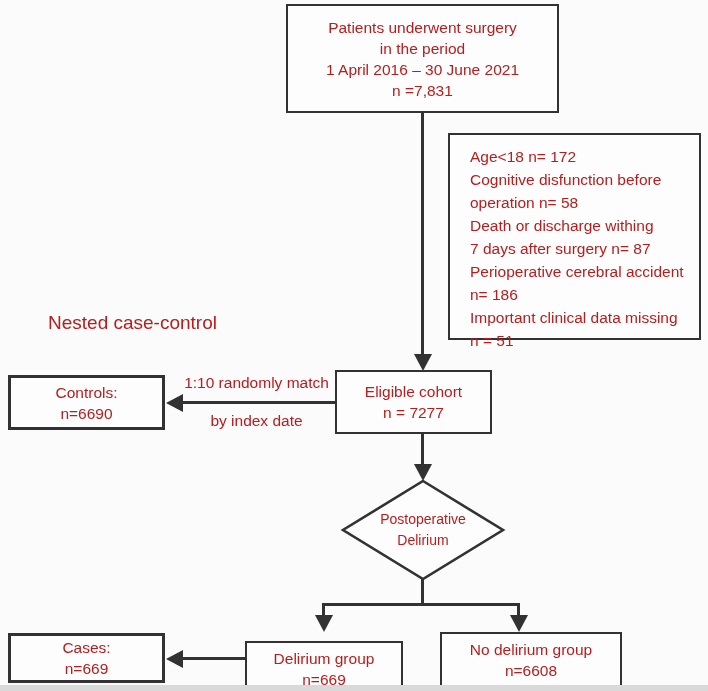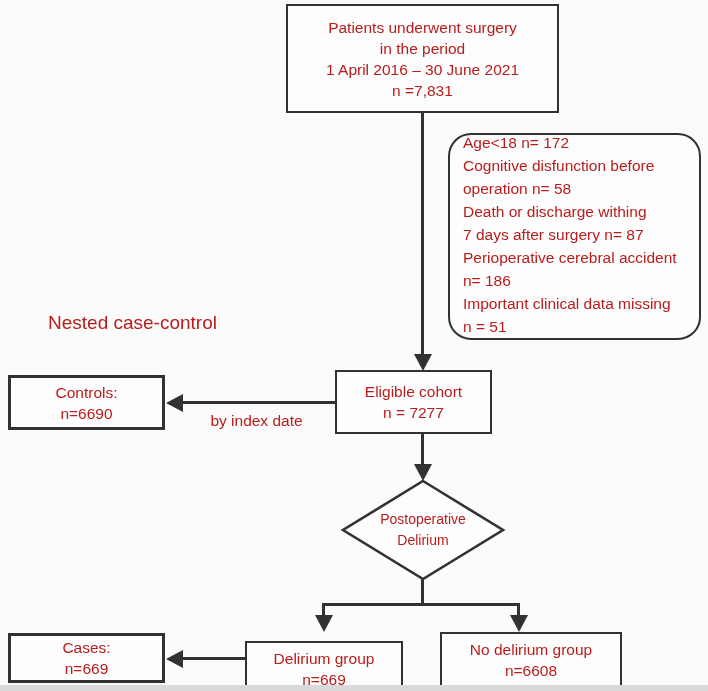--- a/index.html
+++ b/index.html
@@ -8,22 +8,22 @@
     font-family:"Liberation Sans","DejaVu Sans",sans-serif;
     color:#b91c1c;overflow:hidden;
   }
   .box{
     position:absolute;box-sizing:border-box;border:2px solid #323232;
     background:#fdfdfd;display:flex;align-items:center;justify-content:center;
     text-align:center;white-space:pre-line;font-size:15.5px;line-height:21px;
   }
   .box--thick{border-width:3px;}
   .box--left{
-    align-items:flex-end;justify-content:flex-start;text-align:left;
-    padding:24px 10px 0 13px;line-height:23px;border-radius:23px;
+    align-items:center;justify-content:flex-start;text-align:left;
+    padding:24px 10px 0 20px;line-height:23px;
   }
   .lineh{position:absolute;height:3px;background:#323232;}
   .linev{position:absolute;width:3px;background:#323232;}
   .arrow-down{
     position:absolute;width:0;height:0;
     border-left:9px solid transparent;border-right:9px solid transparent;
     border-top:17px solid #323232;
   }
   .arrow-left{
     position:absolute;width:0;height:0;
@@ -69,20 +69,21 @@
 
   <div class="study-label">Nested case-control</div>
 
   <div class="box box--thick" style="left:8px;top:375px;width:157px;height:55px;">
     <span>Controls:
 n=6690</span>
   </div>
 
   <div class="lineh" style="left:180px;top:401px;width:165px;"></div>
   <div class="arrow-left" style="left:166px;top:394px;"></div>
+  <div class="label label--center" style="left:168px;top:373px;width:177px;">1:10 randomly match</div>
   <div class="label label--center" style="left:168px;top:411px;width:177px;">by index date</div>
 
   <div class="box" style="left:335px;top:370px;width:157px;height:64px;">
     <span>Eligible cohort
 n = 7277</span>
   </div>
 
   <div class="linev" style="left:421px;top:434px;height:32px;"></div>
   <div class="arrow-down" style="left:414px;top:464px;"></div>
 

